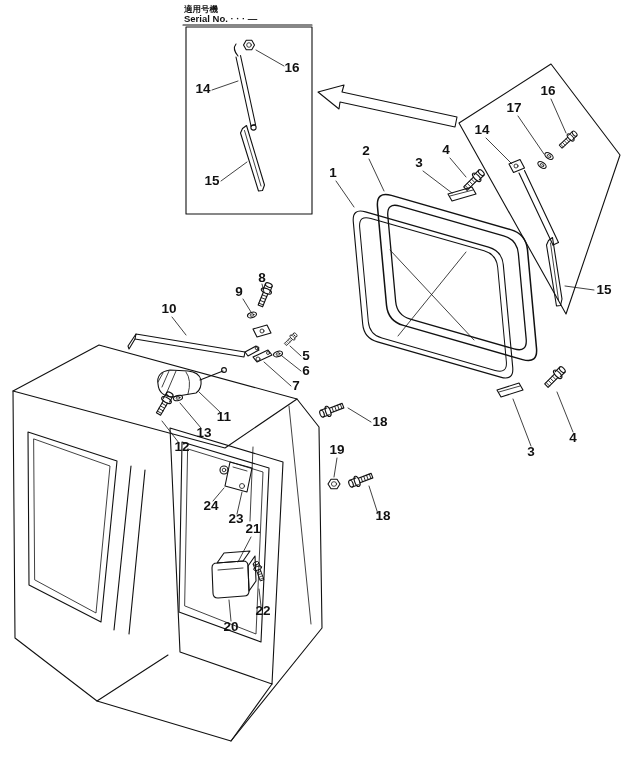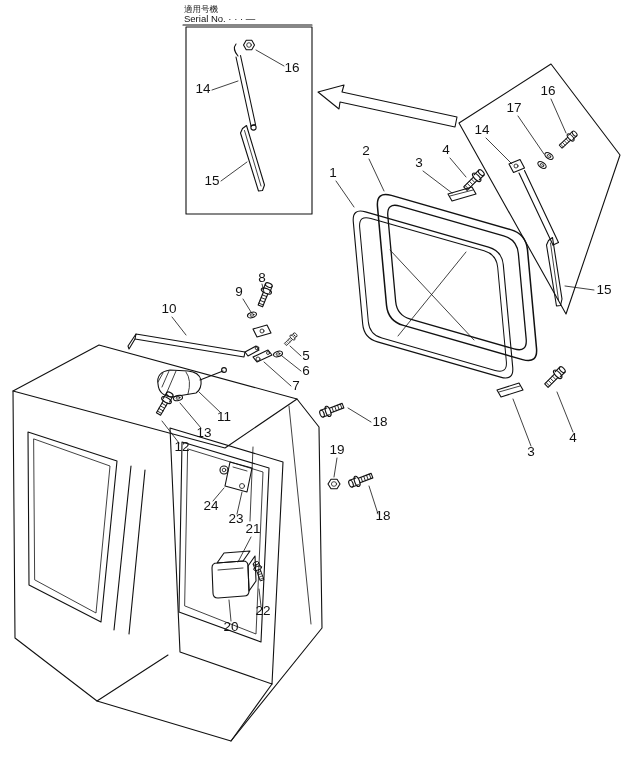--- a/index.html
+++ b/index.html
@@ -1,17 +1,17 @@
 <!DOCTYPE html>
 <html style="--ink: #111111; --paper: #ffffff;"><head>
 <meta charset="utf-8">
 <style>
   html,body{margin:0;padding:0;background:#fff;}
   .page{width:621px;height:771px;background:var(--paper,#ffffff);position:relative;overflow:hidden;
-        font-family:"Liberation Sans",sans-serif;}
+        font-family:"Liberation Sans",sans-serif;font-weight:bold;}
   svg{display:block;color:var(--ink,#111111);}
   .ln{fill:none;stroke:currentColor;stroke-width:1.1;stroke-linecap:round;stroke-linejoin:round;}
   .l2{fill:none;stroke:currentColor;stroke-width:1.5;stroke-linejoin:round;}
   .thin{fill:none;stroke:currentColor;stroke-width:0.8;stroke-linecap:round;}
   .fw{fill:var(--paper,#ffffff);stroke:currentColor;stroke-width:1.1;stroke-linejoin:round;}
   .lbl{font-family:"Liberation Sans",sans-serif;font-size:13.5px;fill:currentColor;stroke:none;text-anchor:middle;}
   .hdr{font-family:"Liberation Sans",sans-serif;font-size:9.5px;fill:currentColor;stroke:none;text-anchor:start;}
   .jp{font-size:8.5px;}
 </style>
 </head>

